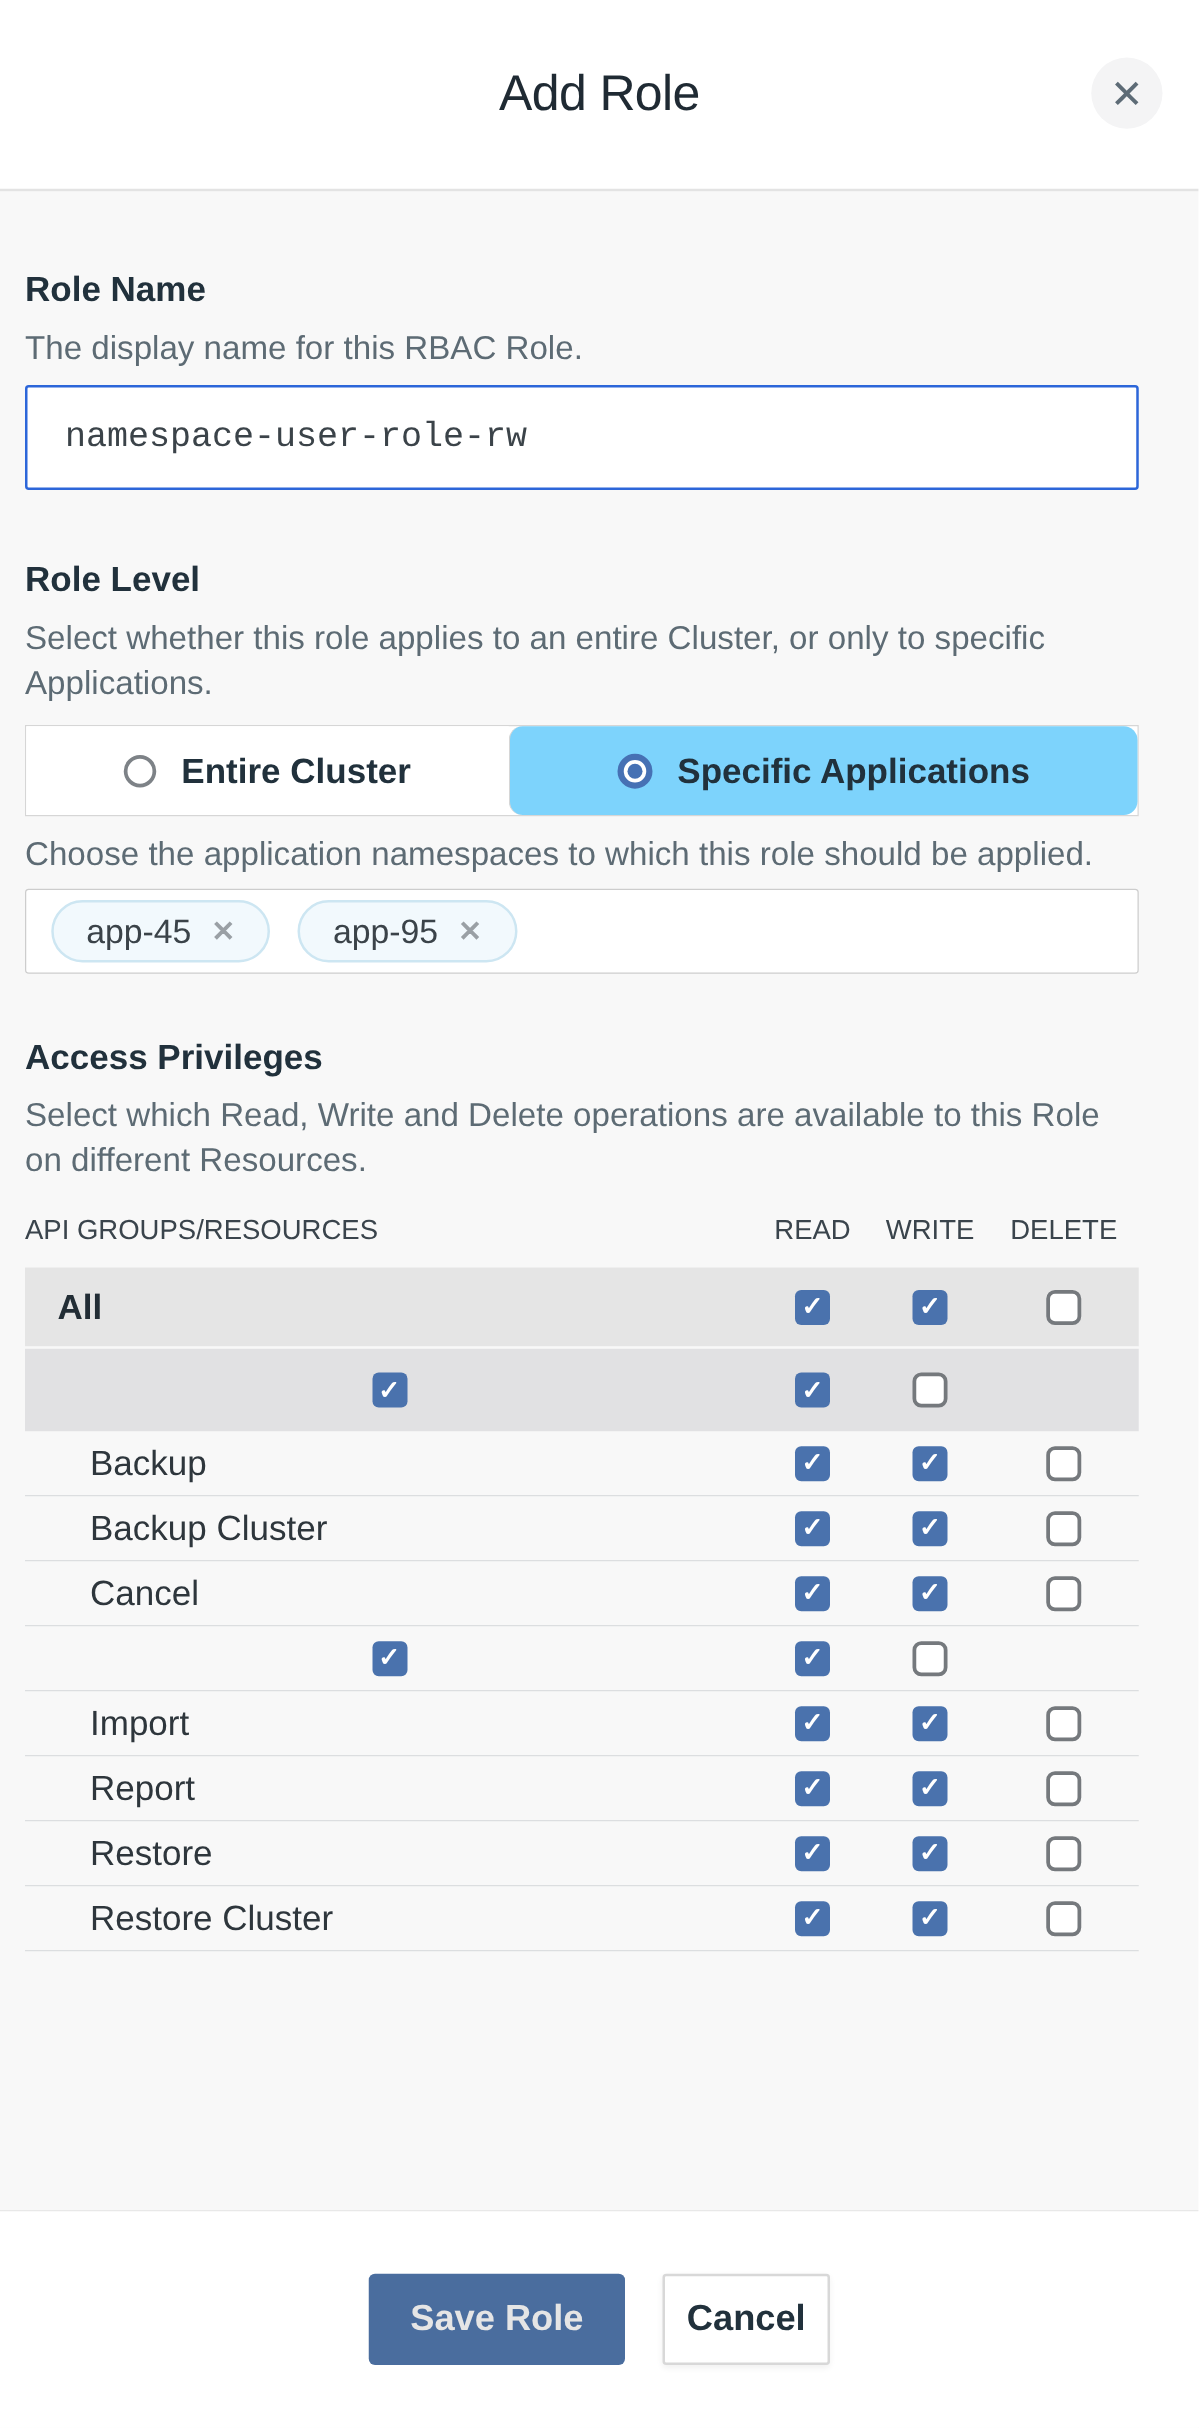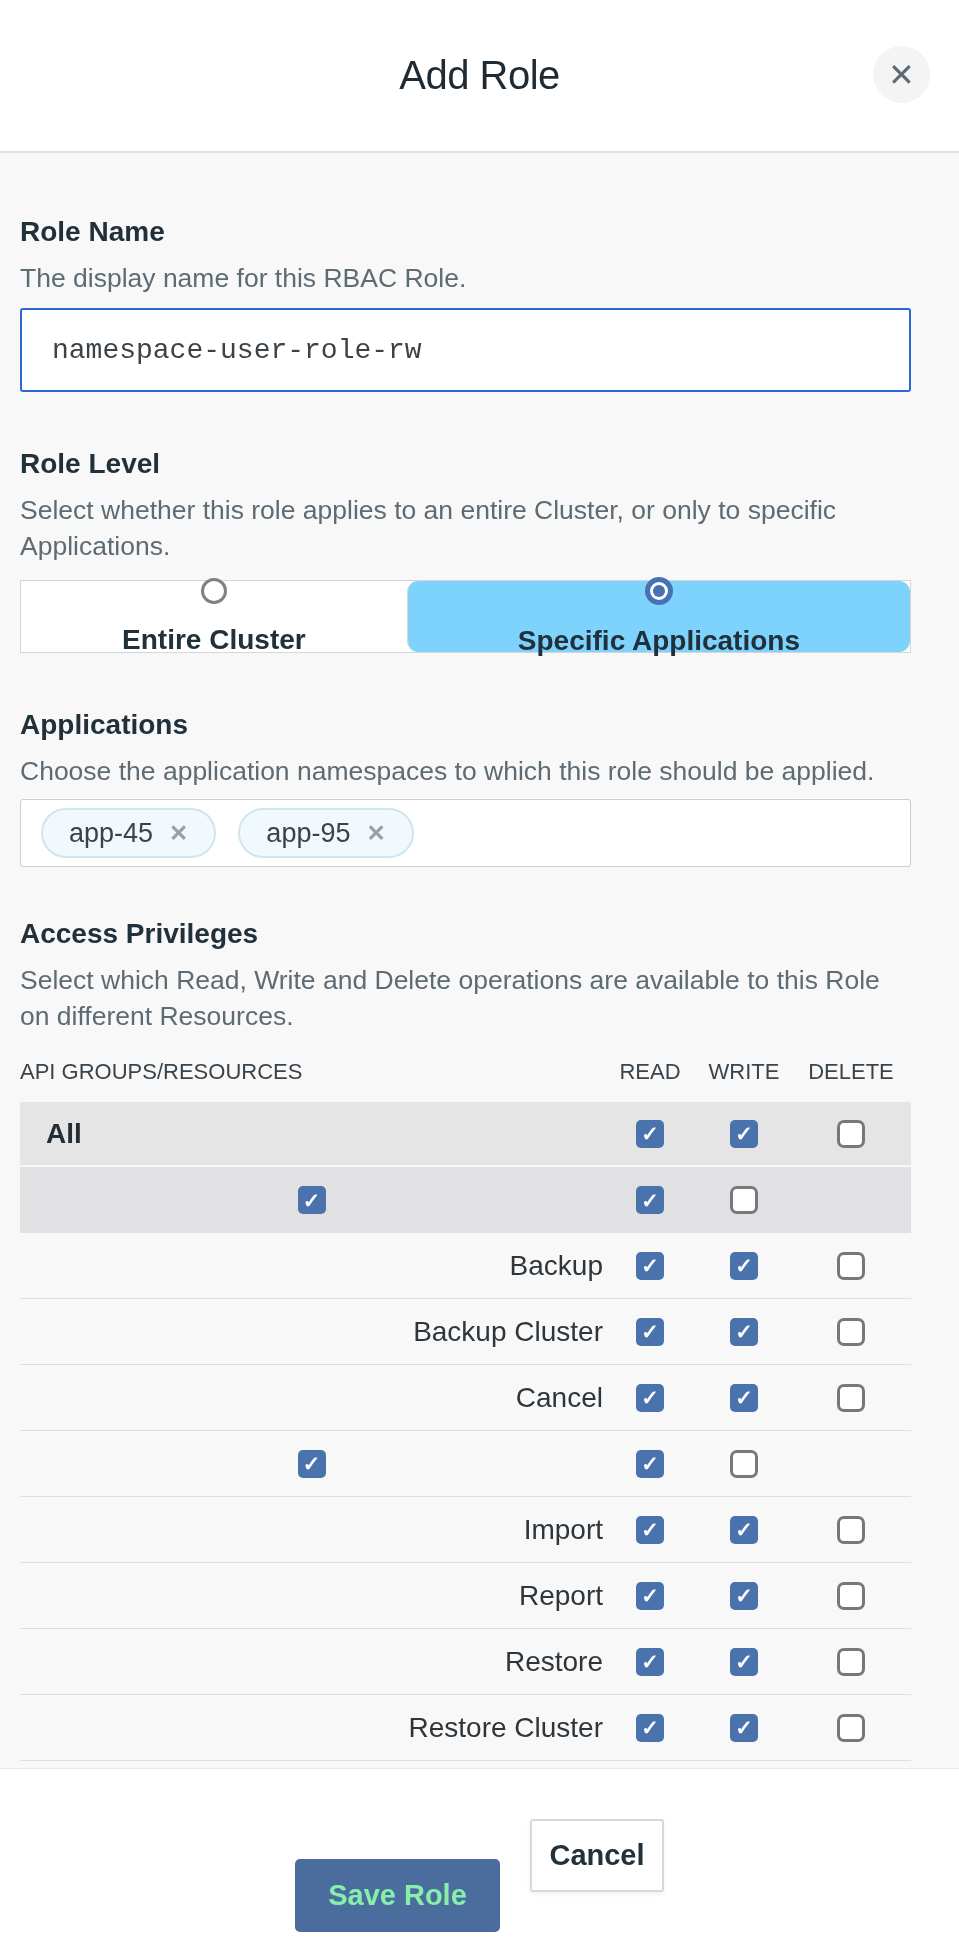--- a/index.html
+++ b/index.html
@@ -50,21 +50,21 @@
     font-family:Liberation Mono, monospace; outline:none;
   }
 
   
   .segmented {
     margin-top:16px; height:73px; display:flex;
     border:1px solid #d6d6d6; background:#ffffff;
   }
   .segment {
     display:flex; align-items:center; justify-content:center; gap:20px;
-    font-size:28px; font-weight:700; color:#21313c; cursor:pointer;flex-direction:column;
+    font-size:28px; font-weight:700; color:#21313c; cursor:pointer;
   }
   .segment-left { width:43.4%; background:#ffffff; }
   .segment-right { flex:1; background:#7dd3fc; border-left:1px solid #d6d6d6;border-radius:11px; }
   .radio {
     width:26px; height:26px; border-radius:50%;
     border:3px solid #7d8287; background:#ffffff; flex:none;
   }
   .radio-selected {
     width:28px; height:28px; border-radius:50%;
     border:5px solid #4671b4; background:#ffffff; flex:none;
@@ -94,21 +94,21 @@
   .table-header .col-resources { padding-left:0; justify-self:start; }
   .table-header .col-center { justify-self:center; }
 
   .priv-row .row-name { font-size:28px; }
   .priv-row-group-all {
     background:#e5e5e5; height:63px; margin-top:10px; margin-bottom:2px;
   }
   .priv-row-group-all .row-name,
   .priv-row-group .row-name { padding-left:26px; font-weight:700; color:#222d35; }
   .priv-row-group { background:#e1e1e3; height:66px; }
-  .priv-row-item { height:66px; border-bottom:1px solid #dcdee0;text-align:right; }
+  .priv-row-item { height:52px; border-bottom:1px solid #dcdee0; }
   .priv-row-item .row-name { padding-left:52px; font-weight:400; color:#2e363c; }
 
   .cb { justify-self:center; cursor:pointer; }
   .cb-checked {
     width:28px; height:28px; border-radius:5px; background:#4a72ad;
     display:flex; align-items:center; justify-content:center;
     color:#ffffff; font-size:21px; font-weight:700; line-height:1;
   }
   .cb-unchecked {
     width:28px; height:28px; border-radius:7px;
@@ -120,22 +120,22 @@
     flex:1; background:#ffffff; border-top:1px solid #e8e8e8;
     display:flex; justify-content:center; align-items:flex-start;
     padding-top:50px; gap:30px;
   }
   .btn {
     font-family:"Liberation Sans", sans-serif;
     font-size:29px; font-weight:700; cursor:pointer;
     display:flex; align-items:center; justify-content:center;
   }
   .btn-primary {
-    width:205px; height:73px; background:#4a6d9e; color:#86efac;
-    border:none; border-radius:5px;margin-top:40px;
+    width:205px; height:73px; background:#4a6d9e; color:#e5e5e5;
+    border:none; border-radius:5px;
   }
   .btn-secondary {
     width:134px; height:73px; background:#ffffff; color:#21313c;
     border:2px solid #d8d8d8; border-radius:3px;
     box-shadow:0 2px 5px rgba(0,0,0,0.06);
   }
 </style>
 </head>
 <body>
 
@@ -162,21 +162,20 @@
         <span>Entire Cluster</span>
       </div>
       <div class="segment segment-right">
         <span class="radio-selected">
             <span class="radio-dot"></span>
           </span>
         <span>Specific Applications</span>
       </div>
     </div>
 
-    <div class="section-heading mt-section">Applications</div>
     <div class="section-desc">Choose the application namespaces to which this role should be applied.</div>
     <div class="tags-box" id="tags-box">
         <span class="tag">
           <span>app-45</span>
           <span class="tag-x">✕</span>
         </span>
         <span class="tag">
           <span>app-95</span>
           <span class="tag-x">✕</span>
         </span>

